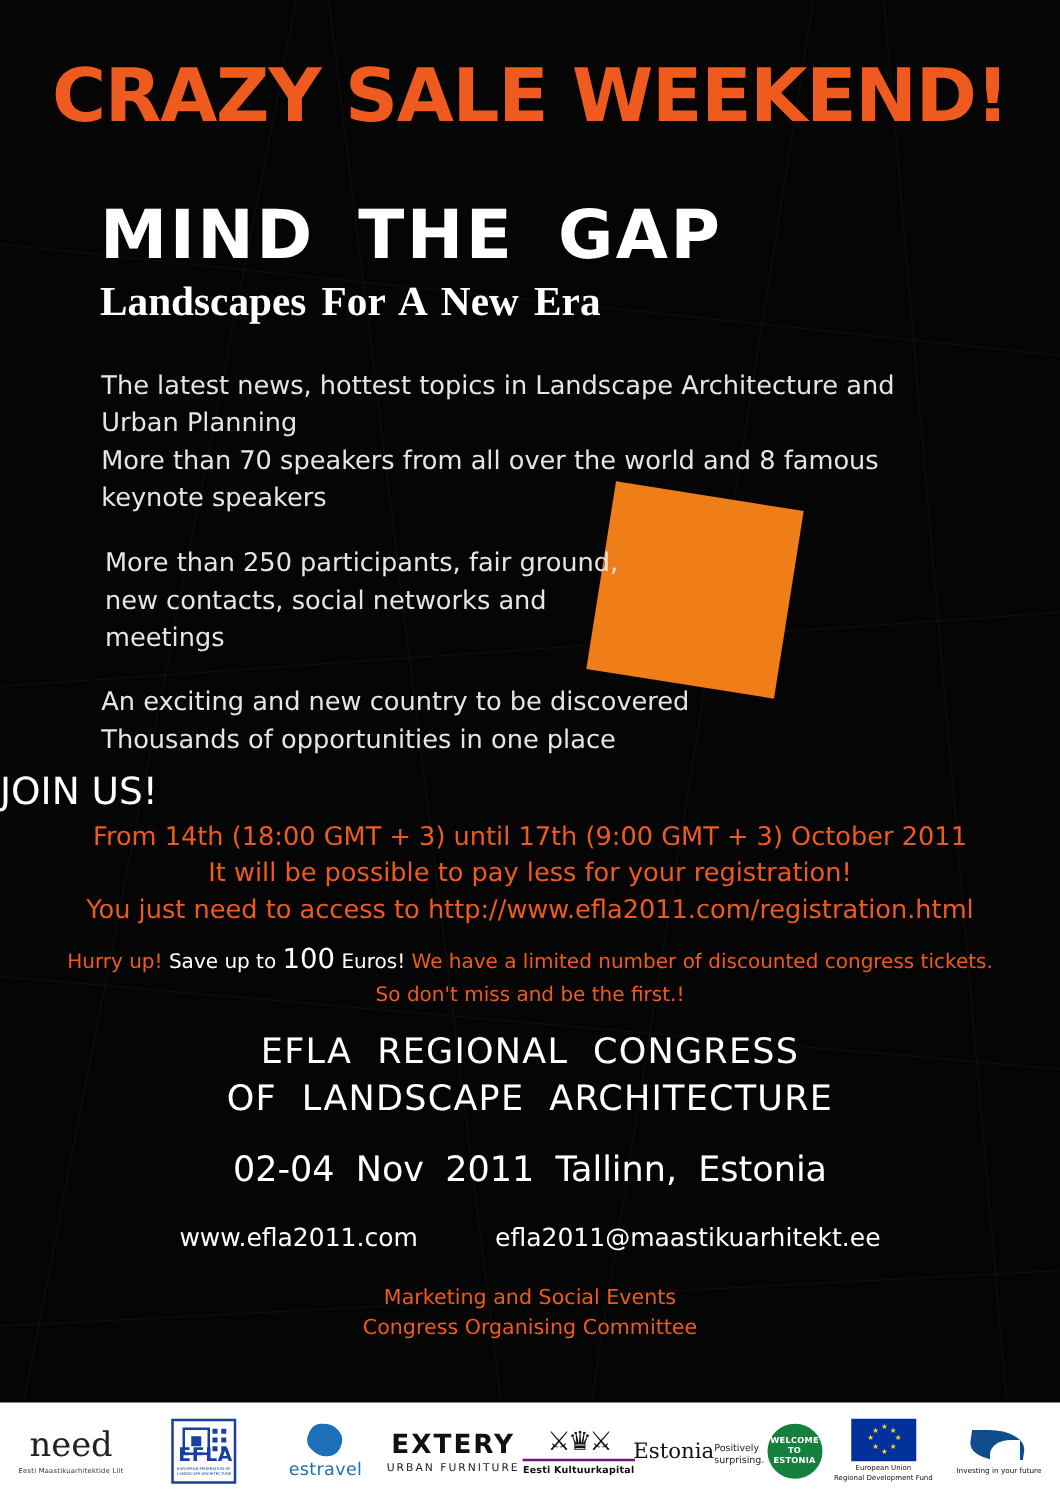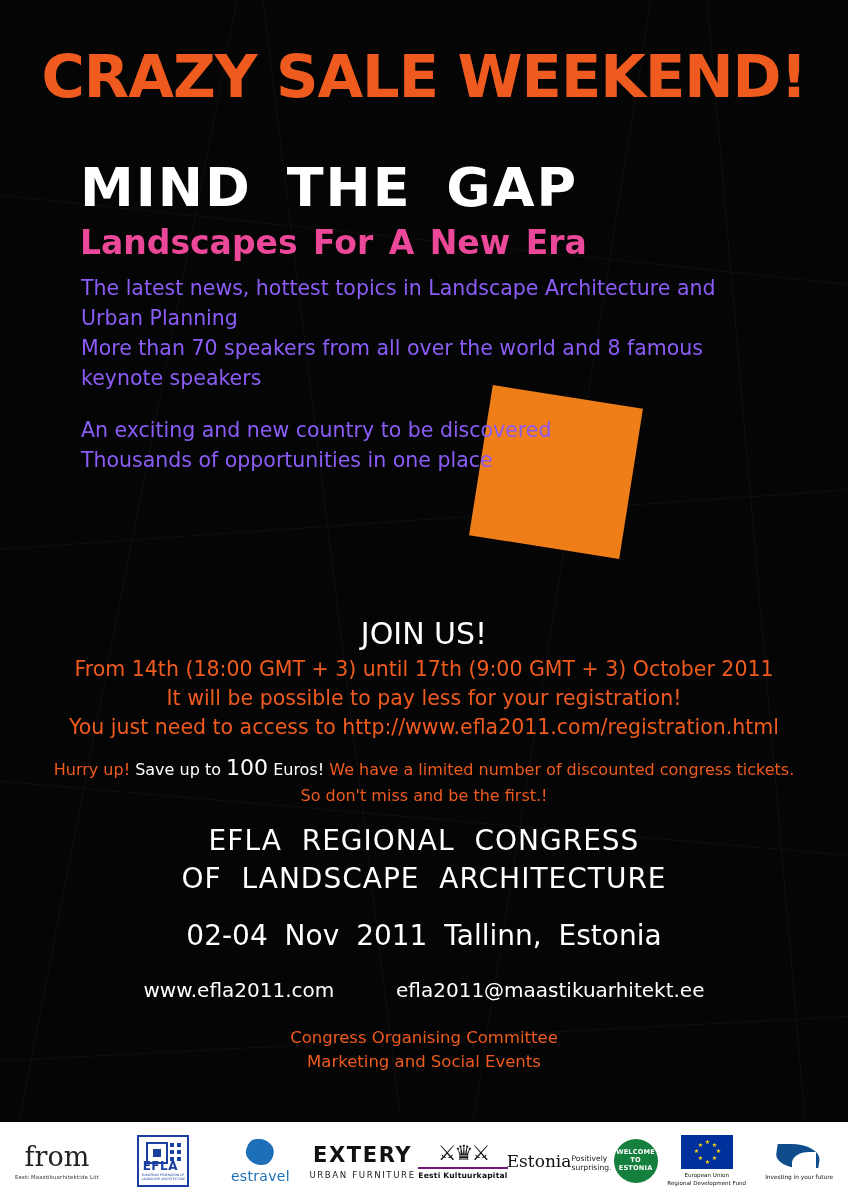--- a/index.html
+++ b/index.html
@@ -70,35 +70,36 @@
   }
   .mind-the-gap {
     color: #ffffff;
     font-weight: bold;
     font-size: 54px;
     letter-spacing: 2px;
     line-height: 1.04;
     word-spacing: 14px;
   }
   .subtitle {
-    color: #ec4899;
+    color: #ffffff;
     font-weight: bold;
     font-size: 33px;
     line-height: 1.25;
     margin-top: 6px;
     word-spacing: 4px;
+    font-family: Liberation Serif, serif;
   }
 
   
   .body-text {
     position: absolute;
     left: 81px;
-    top: 274px;
+    top: 294px;
     width: 660px;
-    color: #8b5cf6;
+    color: #e5e5e5;
     font-size: 20.5px;
     line-height: 1.46;
   }
   .para { margin: 0 0 22px 0; }
   .para.p2 { margin-left: 3px; }
   .para.p3 { margin-bottom: 16px; }
 
   
   .orange-square {
     position: absolute;
@@ -110,21 +111,20 @@
     transform: rotate(9deg);
     z-index: 2;
   }
 
   
   .join-us {
     position: absolute;
     left: 0;
     top: 616px;
     width: 848px;
-    text-align: center;
     color: #ffffff;
     font-size: 30px;
   }
 
   .dates-block {
     position: absolute;
     left: 0;
     top: 655px;
     width: 848px;
     text-align: center;
@@ -248,21 +248,21 @@
   }
   .efla-dots i {
     position: absolute;
     width: 4px; height: 4px;
     background: #1b3fa0;
     display: block;
   }
   .efla-name {
     position: absolute;
     left: 4px; bottom: 12px;
-    font-size: 12px;
+    font-size: 15px;
     font-weight: bold;
     color: #1b3fa0;
     letter-spacing: 0.5px;
   }
   .efla-tag {
     position: absolute;
     left: 3px; bottom: 3px;
     font-size: 3.1px;
     color: #1b3fa0;
     line-height: 1.25;
@@ -434,20 +434,23 @@
     <div class="headline">CRAZY SALE WEEKEND!</div>
 
     <div class="title-block">
       <div class="mind-the-gap">MIND  THE  GAP</div>
       <div class="subtitle">Landscapes For A New  Era</div>
     </div>
 
     <div class="body-text">
       <p class="para p1" style="white-space: pre-line;">The latest news, hottest topics in Landscape Architecture and Urban Planning
 More than 70 speakers from all over the world and 8 famous keynote speakers</p>
+      <p class="para p2" style="white-space: pre-line;">More than 250 participants, fair ground,
+ new contacts, social networks and
+meetings</p>
       <p class="para p3" style="white-space: pre-line;">An exciting and new country to be discovered
 Thousands of opportunities in one place</p>
     </div>
 
     <div class="join-us">JOIN US!</div>
 
     <div class="dates-block">
       <div>From 14th (18:00 GMT + 3) until 17th (9:00 GMT + 3) October 2011</div>
       <div>It will be possible to pay less for your registration!</div>
       <div>You just need to access to http://www.efla2011.com/registration.html</div>
@@ -469,30 +472,30 @@
       <div class="line2">OF  LANDSCAPE  ARCHITECTURE</div>
       <div class="when">02-04 Nov  2011  Tallinn,  Estonia</div>
       <div class="contacts">
         <span>www.efla2011.com</span>
         &nbsp;&nbsp;&nbsp;
         <span>efla2011@maastikuarhitekt.ee</span>
       </div>
     </div>
 
     <div class="committee">
+      <div>Marketing and Social Events</div>
       <div>Congress Organising Committee</div>
-      <div>Marketing and Social Events</div>
     </div>
 
   </div>
 
   <div class="footer">
 
     <div class="logo logo-emal">
-      <div class="emal-word">from</div>
+      <div class="emal-word">need</div>
       <div class="emal-sub">Eesti Maastikuarhitektide Liit</div>
     </div>
 
     <div class="logo logo-efla">
       <div class="efla-box">
         <span class="efla-mark"></span>
         <span class="efla-dots">
           <i style="left:0;top:0;"></i>
             <i style="left:7px;top:0;"></i>
           <i style="left:0;top:7px;"></i>

